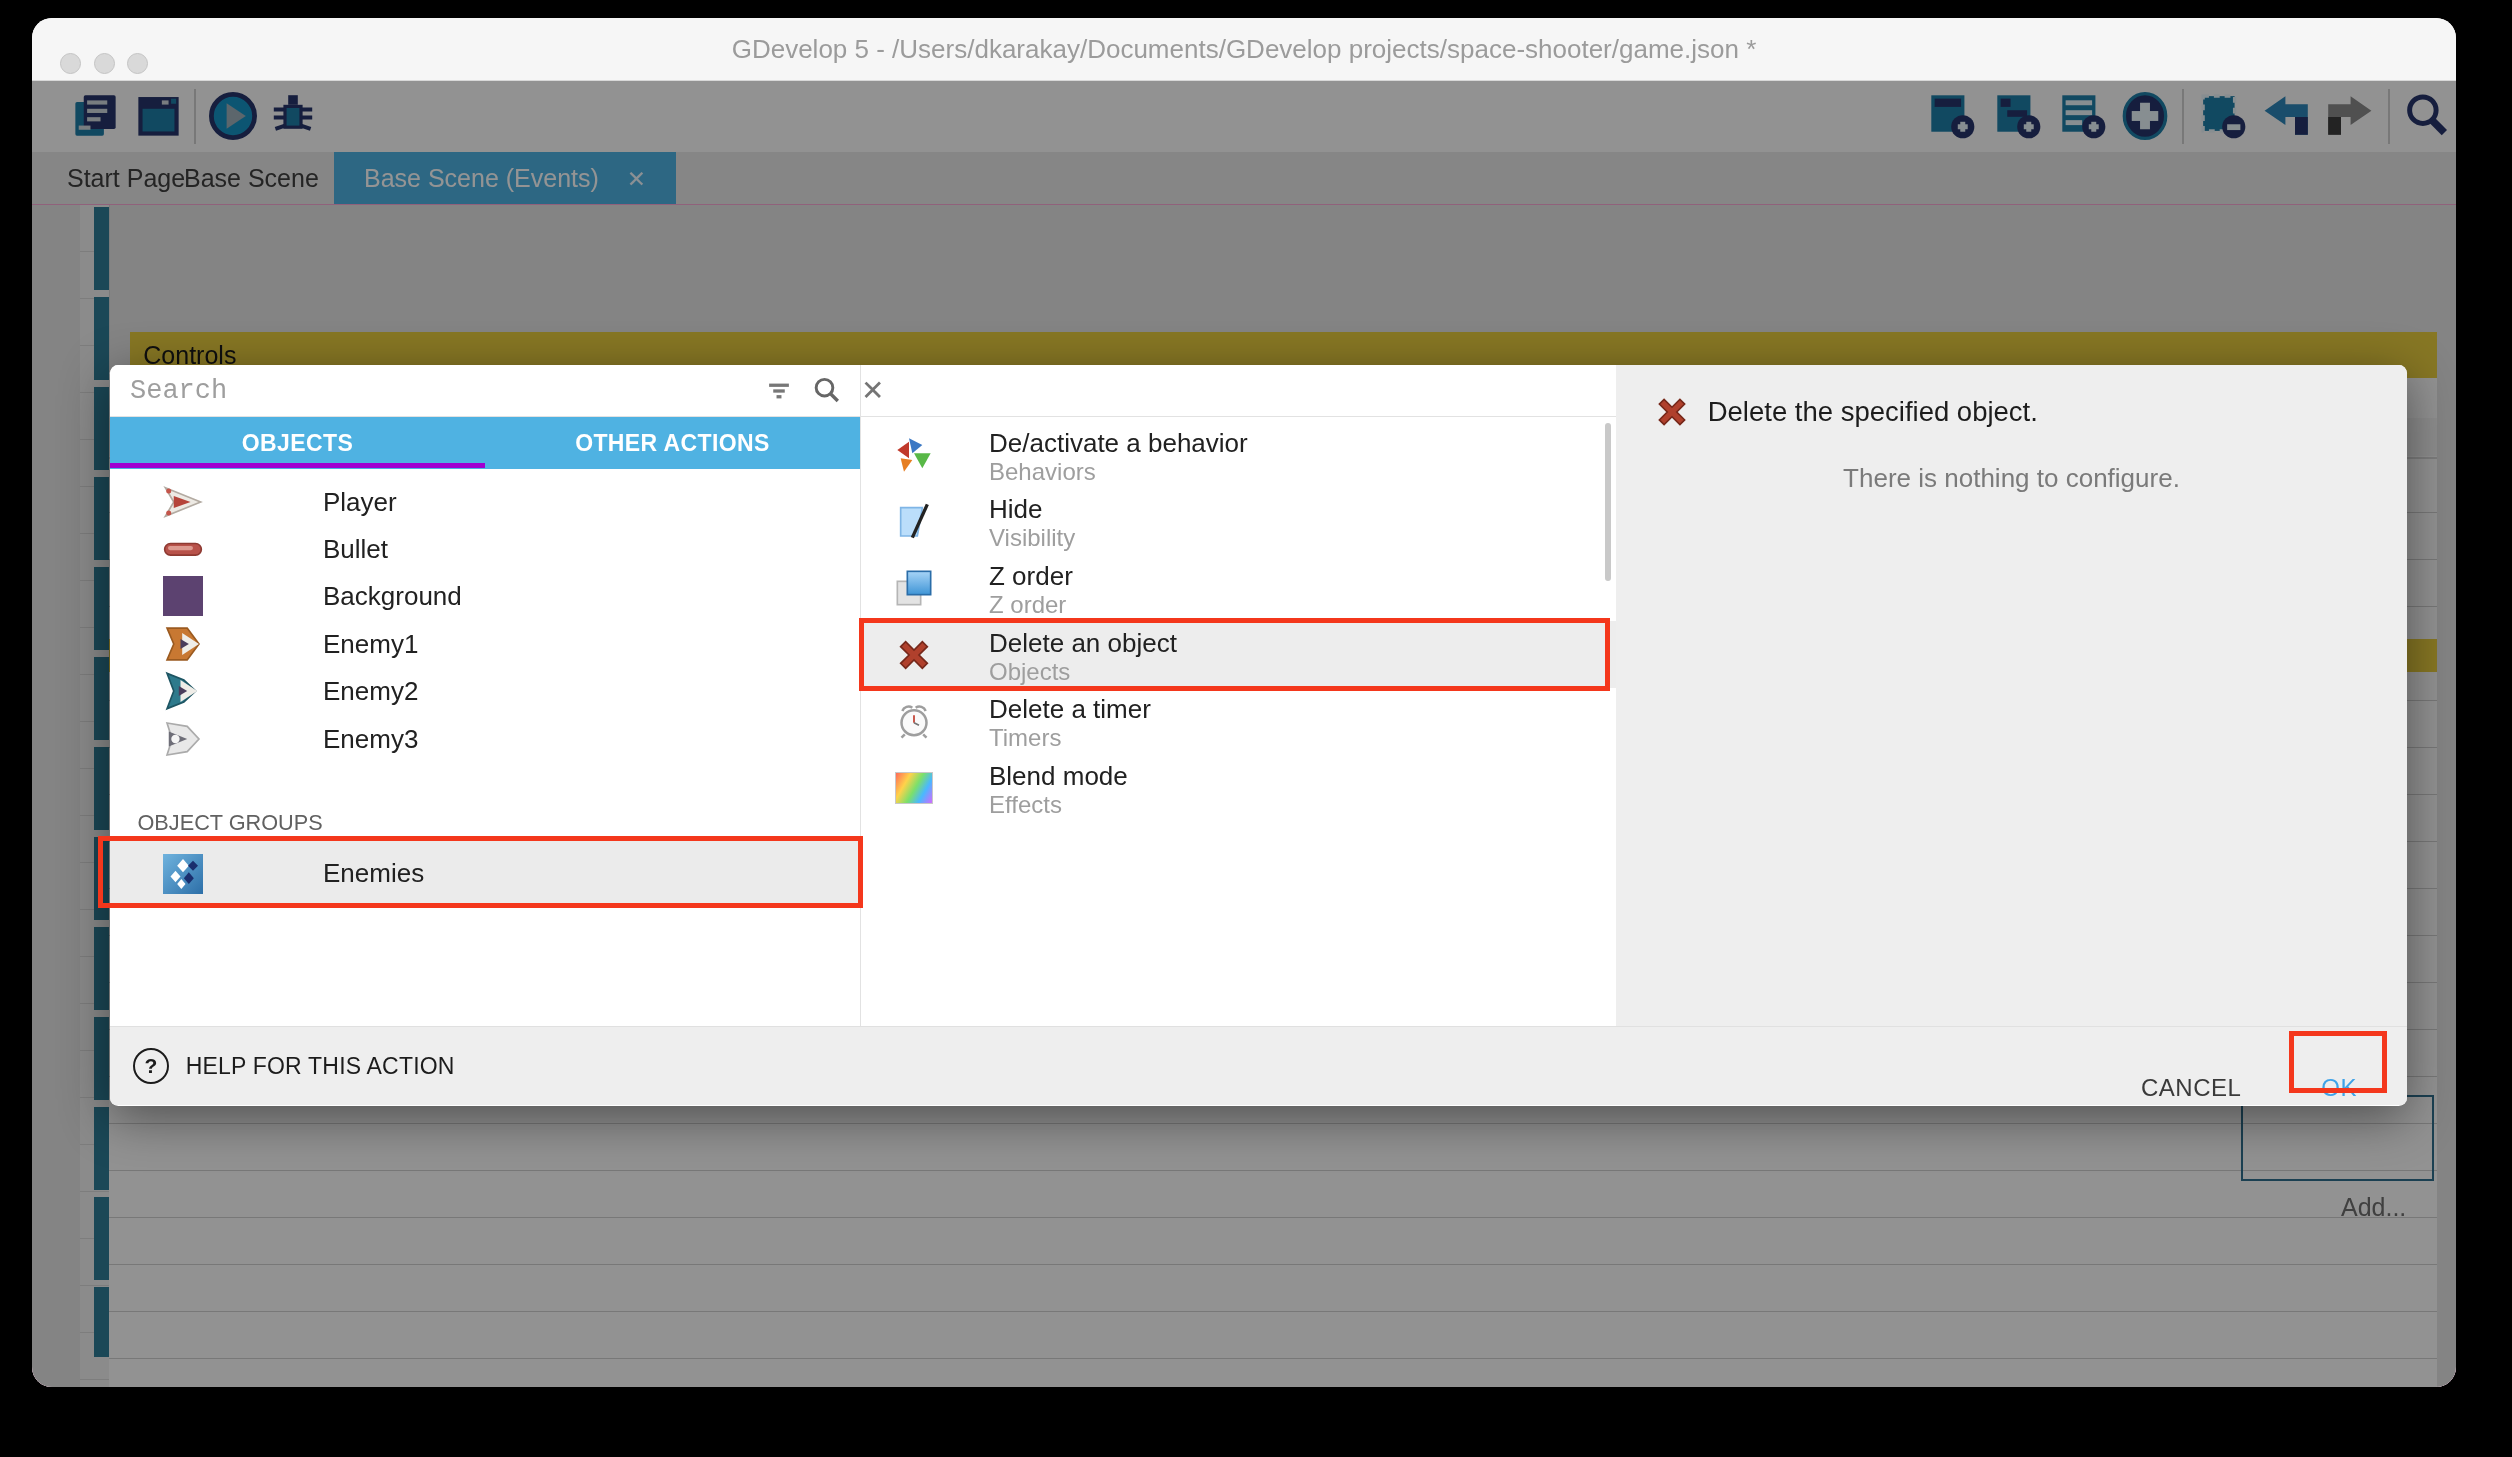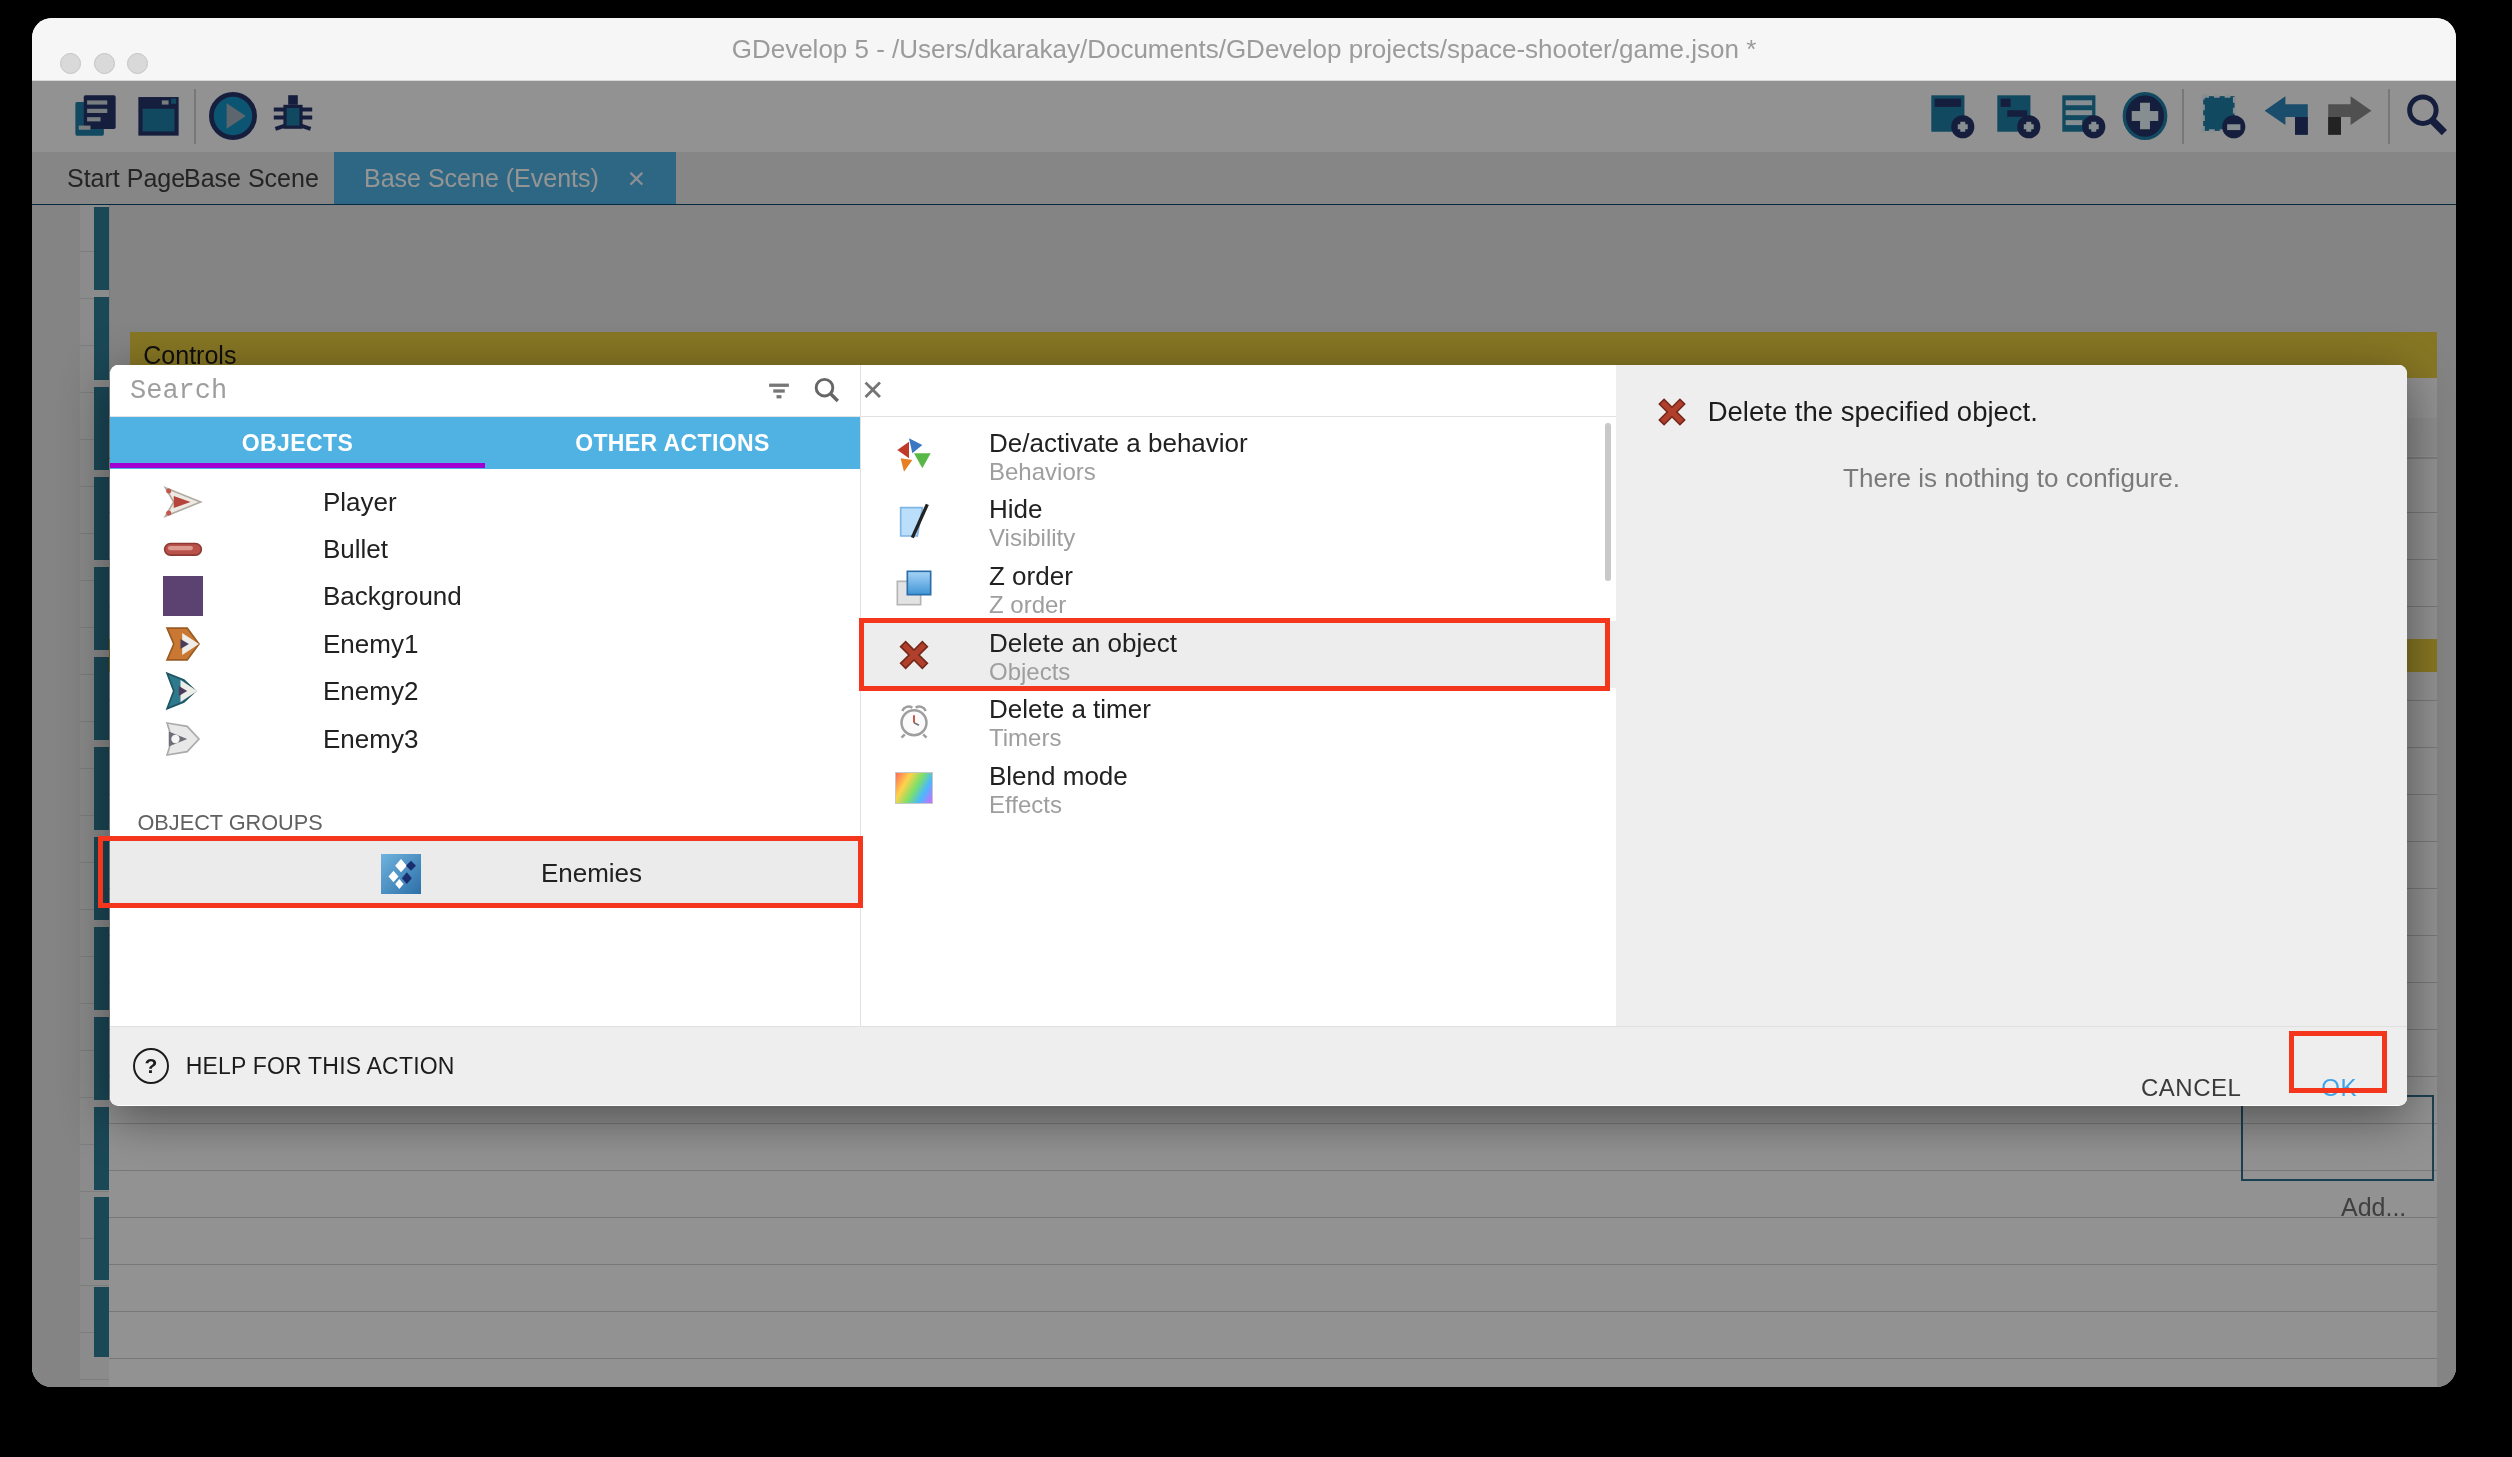--- a/index.html
+++ b/index.html
@@ -7,21 +7,21 @@
           font-family:"Liberation Sans",sans-serif;-webkit-font-smoothing:antialiased;}
   
   #win{position:absolute;left:32px;top:18.3px;width:2424px;height:1369px;background:#F1F1F1;
        border-radius:20px;overflow:hidden;box-shadow:0 30px 92px rgba(0,0,0,.85);}
   .titlebar{position:absolute;left:0;top:0;right:0;height:62px;background:#F6F6F6;
             border-bottom:0.8px solid #D8D8D8;z-index:40;}
   .traffic{position:absolute;top:35px;width:19px;height:19px;border-radius:50%;
            background:#D9D9D9;border:0.8px solid #C4C4C4;}
   .win-title{position:absolute;left:0;right:0;top:0;height:72px;line-height:62px;text-align:center;
              color:#9B9B9B;font-size:26px;}
-  #content{position:absolute;left:0;top:62px;right:0;bottom:0;background:#0c4a6e;}
+  #content{position:absolute;left:0;top:62px;right:0;bottom:0;background:#f9a8d4;}
   
   .toolbar{position:absolute;left:0;top:0;right:0;height:72px;background:#FBFBFB;}
   .tbtn{position:absolute;top:11.7px;width:48px;height:48px;display:flex;align-items:center;justify-content:center;}
   .tdiv{position:absolute;top:8.3px;width:1.7px;height:55px;background:#CFCFCF;}
   
   .tabsbar{position:absolute;left:0;top:72px;right:0;height:52px;background:#E7E7E7;}
   .tab{position:absolute;top:0;height:52px;line-height:52px;font-size:25px;color:#3F3F3F;}
   .tab .x{margin-left:28px;font-size:23px;color:#555;}
   .tab.active{background:#4FB2E2;color:#FFFFFF;padding:0 30px;}
   .tab.active .x{color:#EFF8FF;}
@@ -67,21 +67,21 @@
   .searchrow input::placeholder{color:#9E9E9E;}
   .sicon{flex:0 0 auto;margin-right:18.3px;color:#757575;}
   .dtabs{position:absolute;left:0;top:52px;width:750px;height:52px;background:#4FB2E2;display:flex;}
   .dtab{flex:1;text-align:center;line-height:52px;color:#FFF;font-size:23px;font-weight:bold;letter-spacing:0.4px;}
   .dtab-ind{position:absolute;left:0;top:98px;width:375px;height:5px;background:#A000D0;}
   .objitem{position:absolute;left:0;width:750px;height:48px;display:flex;align-items:center;}
   .objitem .ic{width:42px;height:42px;margin-left:52px;display:flex;align-items:center;justify-content:center;}
   .objitem .lbl{margin-left:119px;font-size:26px;color:#212121;}
   .grouphdr{position:absolute;left:27.5px;top:445px;font-size:21.7px;color:#616161;}
   .grouprow{position:absolute;left:0;top:475px;width:750px;height:67px;background:#EBEBEB;
-            display:flex;align-items:center;justify-content:center;}
+            display:flex;align-items:center;}
   .grouprow .ic{width:42px;height:42px;margin-left:52px;display:flex;align-items:center;justify-content:center;}
   .grouprow .lbl{margin-left:119px;font-size:26px;color:#212121;}
   .actrow{position:absolute;left:0;width:756px;height:67px;}
   .actrow.sel{background:#EDEDED;}
   .actrow .ic{position:absolute;left:33px;top:13.3px;width:40px;height:40px;display:flex;align-items:center;justify-content:center;}
   .actrow .t{position:absolute;left:128px;top:6.7px;font-size:26px;color:#212121;}
   .actrow .s{position:absolute;left:128px;top:37px;font-size:24px;color:#9E9E9E;}
   .midscroll{position:absolute;left:744px;top:58px;width:5.8px;height:158px;background:#C9C9C9;border-radius:3.3px;}
   .det-head{position:absolute;left:37px;top:28px;display:flex;align-items:center;gap:16.7px;}
   .det-title{font-size:27.5px;color:#1C1C1C;font-weight:500;}

